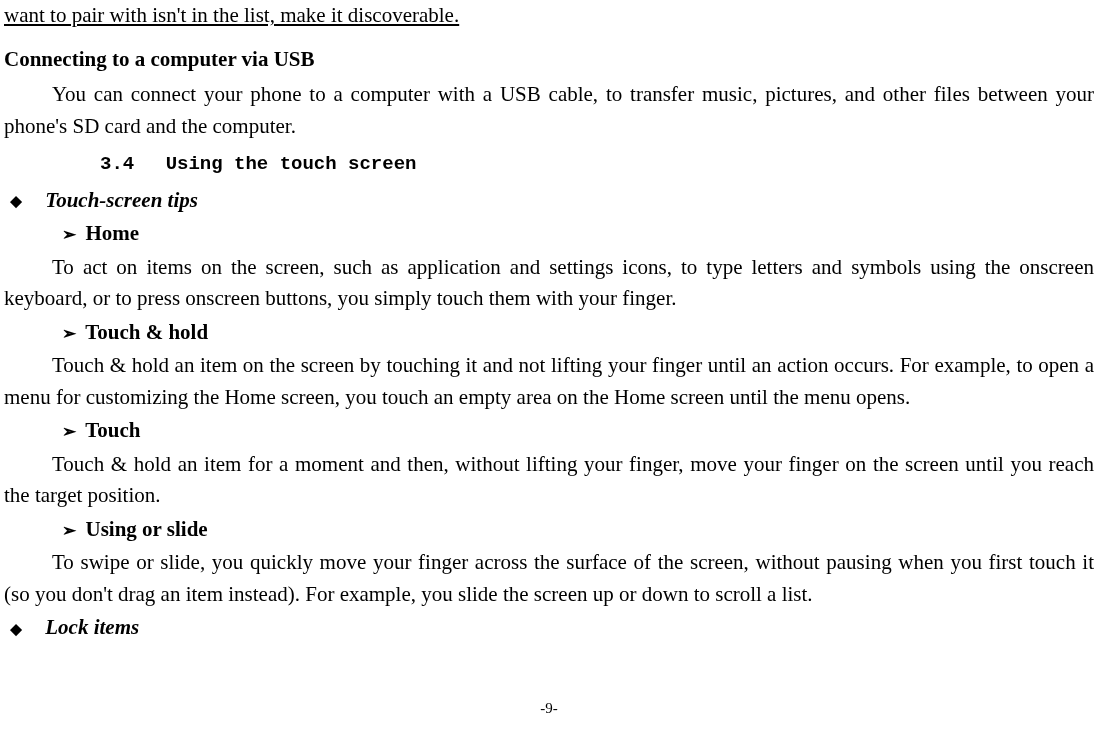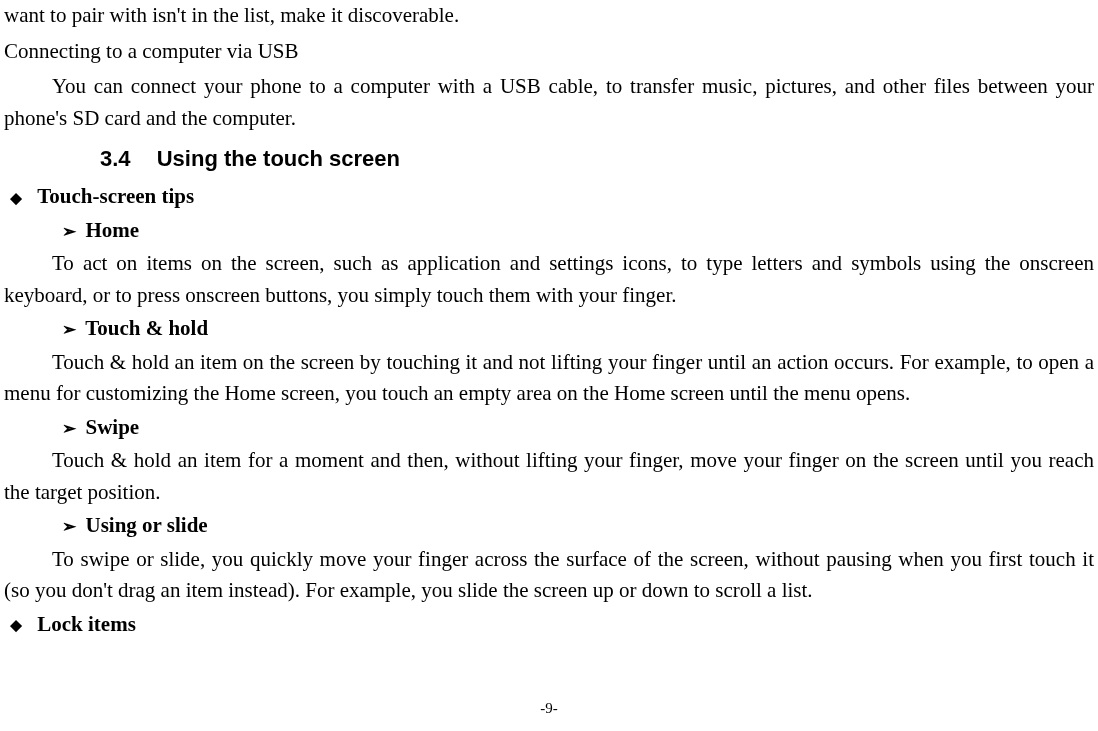--- a/index.html
+++ b/index.html
@@ -12,51 +12,53 @@
       font-size: 21px;
       line-height: 1.5;
       color: #000;
       background: #fff;
       width: 1098px;
       height: 731px;
       padding: 0 4px;
       position: relative;
     }
     .partial-line {
-      margin-bottom: 4px;
+      margin-bottom: 12px;
+      text-decoration: underline;
     }
     .heading-usb {
-      font-weight: normal;
+      font-weight: bold;
       margin-bottom: 4px;
     }
     .section-number {
-      font-family: Liberation Sans, sans-serif;
+      font-family: Liberation Mono, monospace;
       font-weight: bold;
-      font-size: 22px;
+      font-size: 19px;
       margin-left: 96px;
       margin-top: 8px;
       margin-bottom: 6px;
     }
     .section-number .num {
       display: inline-block;
       margin-right: 20px;
     }
     .diamond-item {
       font-weight: bold;
       margin-bottom: 2px;
     }
     .diamond-bullet {
       display: inline-block;
       width: 24px;
       text-align: center;
       font-size: 15px;
       vertical-align: middle;
     }
     .diamond-text {
-      margin-left: 4px;
+      margin-left: 12px;
+      font-style: italic;
     }
     .arrow-item {
       font-weight: bold;
       margin-left: 58px;
       margin-bottom: 2px;
     }
     .arrow-bullet {
       display: inline-block;
       margin-right: 4px;
       font-size: 17px;
@@ -103,21 +105,21 @@
 <div class="body-para body-para-first">To act on items on the screen, such as application and settings icons, to type letters and symbols using the onscreen keyboard, or to press onscreen buttons, you simply touch them with your finger.</div>
 
 <div class="arrow-item">
   <span class="arrow-bullet">➢</span>
   <span>Touch &amp; hold</span>
 </div>
 <div class="body-para body-para-first">Touch &amp; hold an item on the screen by touching it and not lifting your finger until an action occurs. For example, to open a menu for customizing the Home screen, you touch an empty area on the Home screen until the menu opens.</div>
 
 <div class="arrow-item">
   <span class="arrow-bullet">➢</span>
-  <span>Swipe</span>
+  <span>Touch</span>
 </div>
 <div class="body-para body-para-first">Touch &amp; hold an item for a moment and then, without lifting your finger, move your finger on the screen until you reach the target position.</div>
 
 <div class="arrow-item">
   <span class="arrow-bullet">➢</span>
   <span>Using or slide</span>
 </div>
 <div class="body-para body-para-first">To swipe or slide, you quickly move your finger across the surface of the screen, without pausing when you first touch it (so you don't drag an item instead). For example, you slide the screen up or down to scroll a list.</div>
 
 <div class="diamond-item">

